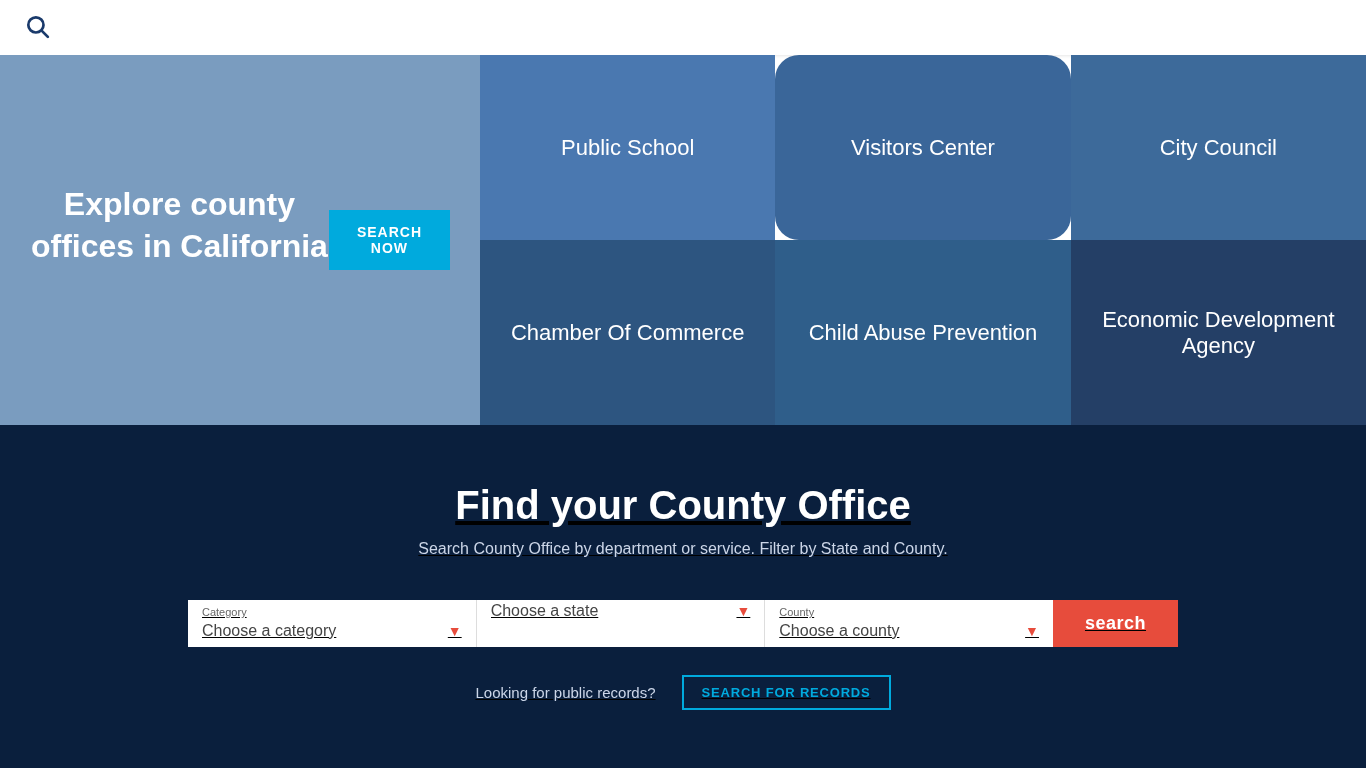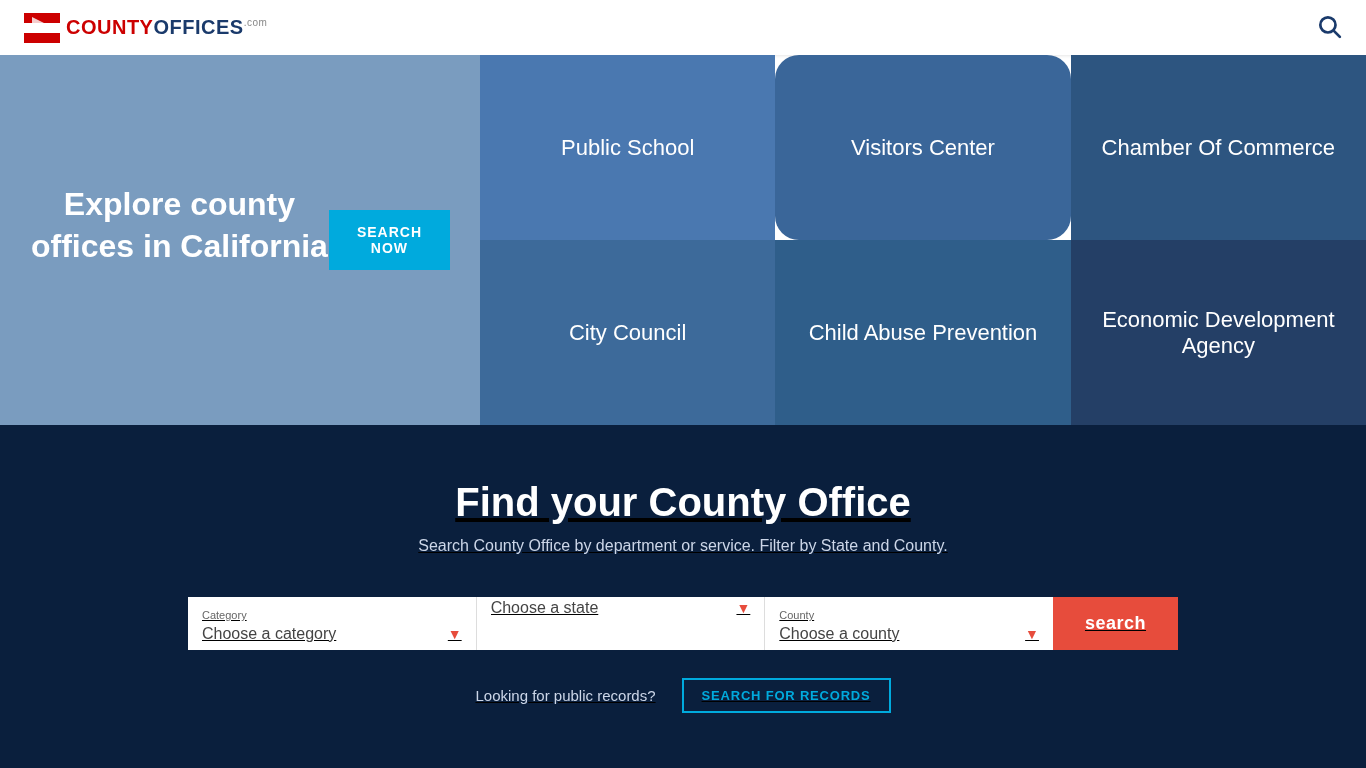--- a/index.html
+++ b/index.html
@@ -128,21 +128,21 @@
       flex-direction: column;
       background: #fff;
       flex: 1;
     }
     .select-wrap + .select-wrap {
       border-left: 1px solid #ddd;
     }
     .select-label {
       font-size: 11px;
       color: #666;
-      padding: 12px 14px 2px;
+      padding: 6px 14px 2px;
     }
     .select-row {
       display: flex;
       align-items: center;
       padding: 2px 14px 8px;
     }
     .select-row select {
       border: none;
       outline: none;
       background: transparent;
@@ -190,53 +190,39 @@
       letter-spacing: 0.8px;
       cursor: pointer;
       text-transform: uppercase;
       margin-left: 12px;
     }
   </style>
 </head>
 <body>
 
 <div id="header">
-  <div id="logo-area">
-
-    <svg id="logo-flag" viewBox="0 0 36 30" xmlns="http://www.w3.org/2000/svg">
-      <rect x="0" y="0" width="36" height="30" rx="2" fill="#1a3a6b"></rect>
-      <rect x="0" y="0" width="36" height="10" fill="#cc0000"></rect>
-      <rect x="0" y="10" width="36" height="10" fill="#fff"></rect>
-      <rect x="0" y="20" width="36" height="10" fill="#cc0000"></rect>
-
-      <polygon points="8,4 20,10 8,16" fill="#fff" opacity="0.8"></polygon>
-    </svg>
-    <span style="font-size:20px;font-weight:bold;color:#1a3a6b;letter-spacing:0.5px;">
-      <span style="color:#cc0000;">COUNTY</span><span>OFFICES</span><span style="font-size:10px;color:#888;vertical-align:super;font-weight:normal;">.com</span>
-    </span>
-  </div>
   <button id="search-icon-btn" style="background:none;border:none;cursor:pointer;">
     <svg width="26" height="26" viewBox="0 0 24 24" fill="none" stroke="#1a3a6b" stroke-width="2.5" stroke-linecap="round" stroke-linejoin="round">
       <circle cx="11" cy="11" r="7"></circle>
       <line x1="16.5" y1="16.5" x2="22" y2="22"></line>
     </svg>
   </button>
 </div>
 
 <div id="hero">
   <div id="hero-left">
     <div id="hero-title">Explore county offices in California</div>
     <button id="search-now-btn">SEARCH NOW</button>
   </div>
   <div id="hero-grid">
 
   <div class="grid-tile tile-1">Public School</div>
       <div class="grid-tile tile-2">Visitors Center</div>
+      <div class="grid-tile tile-4">City Council</div>
       <div class="grid-tile tile-3">Chamber Of Commerce</div>
-      <div class="grid-tile tile-4">City Council</div>
       <div class="grid-tile tile-5">Child Abuse Prevention</div>
       <div class="grid-tile tile-6">Economic Development Agency</div>
     </div>
 </div>
 
 <div id="find-section">
   <div id="find-title">Find your County Office</div>
   <div id="find-subtitle">Search County Office by department or service. Filter by State and County.</div>
 
   <div id="search-bar">

